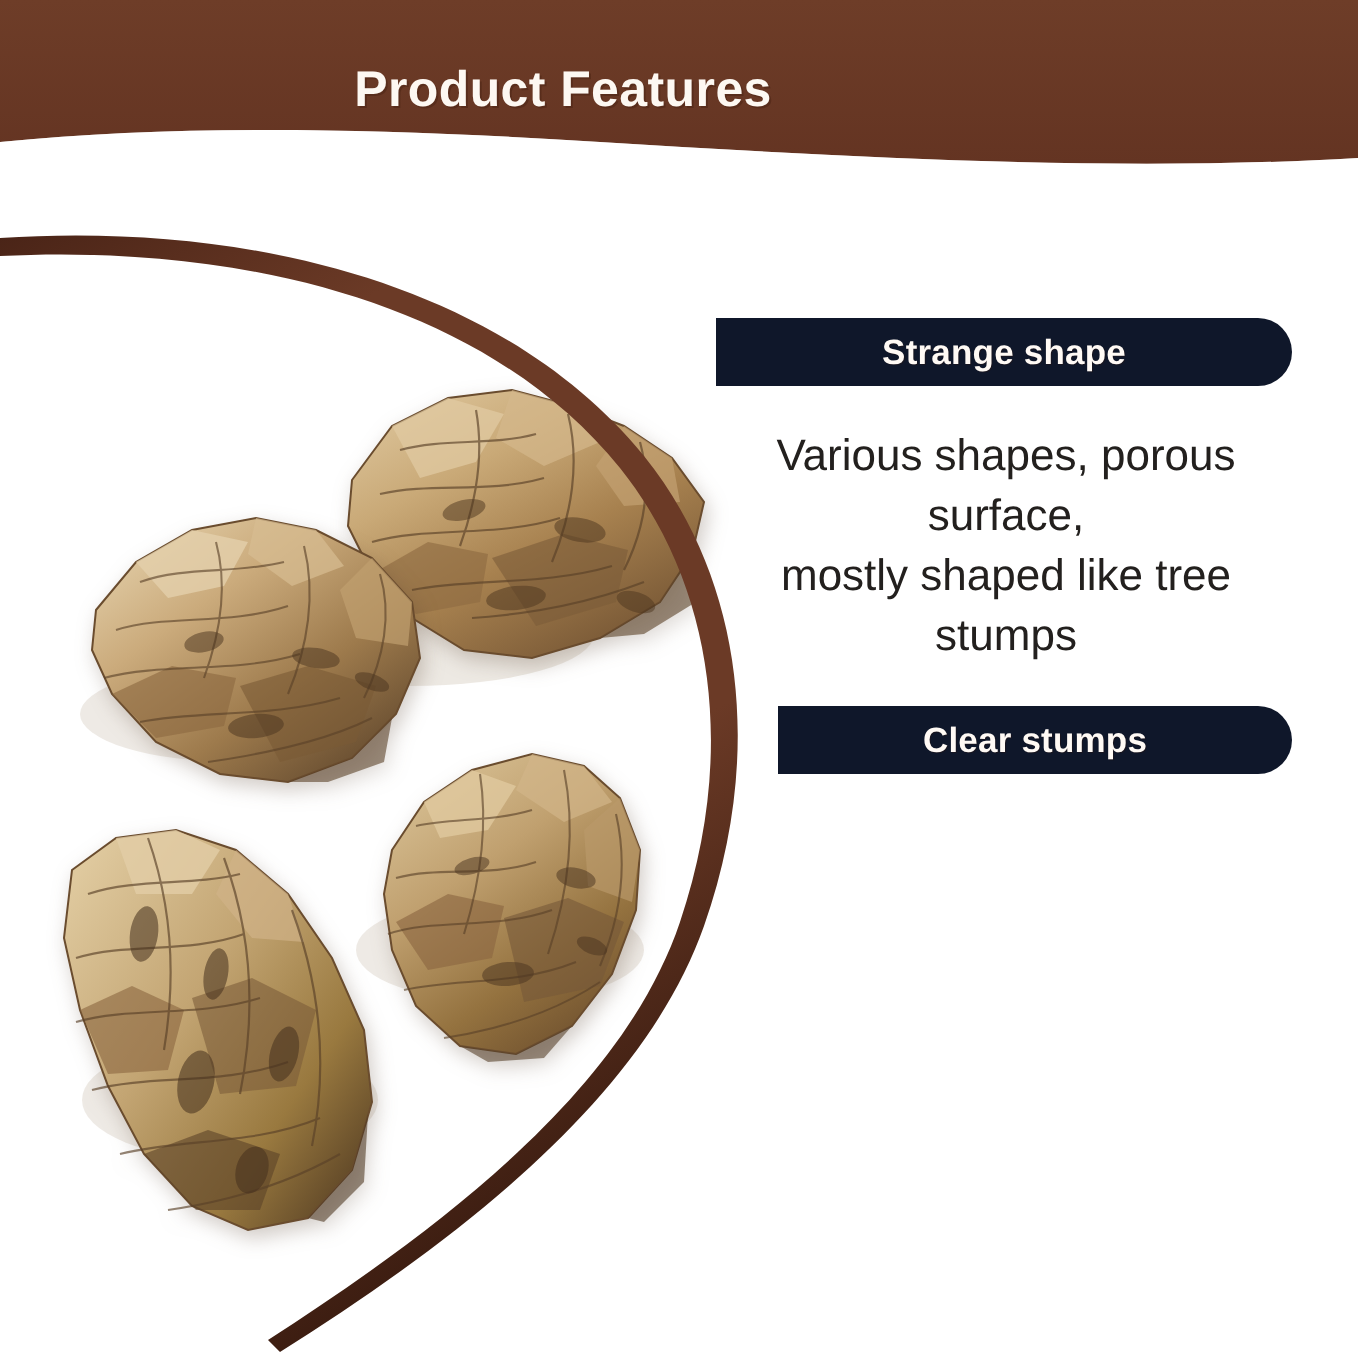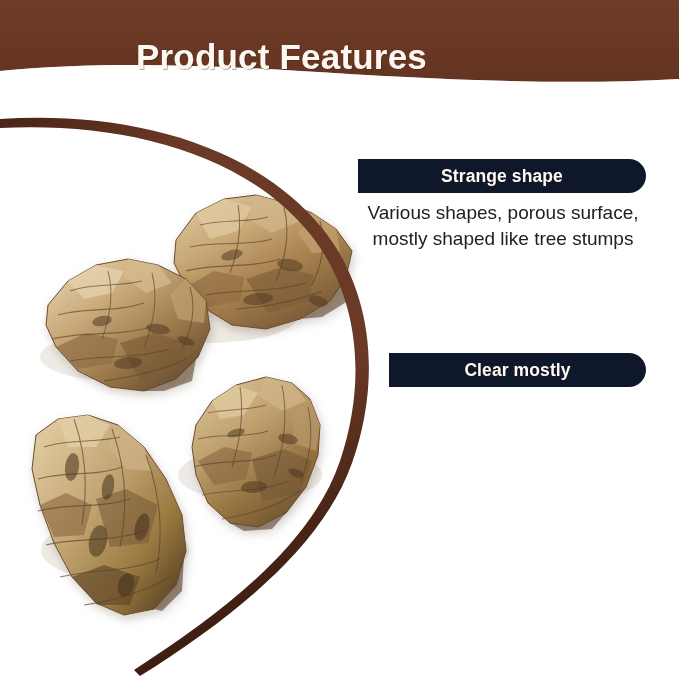--- a/index.html
+++ b/index.html
@@ -27,21 +27,21 @@
     height: 95px;
     z-index: 5;
   }
   #header-title {
     position: absolute;
     left: 0;
     top: 14px;
     width: 563px;
     text-align: center;
     color: #fdf8f2;
-    font-size: 35px;
+    font-size: 25px;
     font-weight: bold;
     letter-spacing: 0.2px;
     z-index: 6;
     text-shadow: 1px 1px 0 rgba(60,25,12,0.35);
     font-family: "Liberation Sans", "DejaVu Sans", sans-serif;
   }
 
   
   #frame-arc {
     position: absolute;
@@ -84,23 +84,23 @@
   .pill-label {
     color: #fffaf5;
     font-size: 17.5px;
     font-weight: bold;
     letter-spacing: 0.1px;
     text-shadow: 0.5px 0.5px 0 rgba(50,20,10,0.3);
     white-space: nowrap;
     padding: 0 10px;
   }
   .feature-body {
-    margin-top: 7px;
+    margin-top: 20px;
     color: #23201e;
-    font-size: 19px;
+    font-size: 22px;
     line-height: 1.37;
     text-align: center;
     white-space: pre-line;
   }
 
   #feature-1 { left: 358px; top: 159px; width: 290px; }
   #feature-1 .pill { width: 288px; }
   #feature-1 .feature-body { width: 290px; }
 
   #feature-2 { left: 389px; top: 353px; width: 258px; }
@@ -303,18 +303,18 @@
   <div class="feature" id="feature-1">
     <div class="pill">
       <span class="pill-label">Strange shape</span>
     </div>
     <div class="feature-body">Various shapes, porous surface,
 mostly shaped like tree stumps</div>
   </div>
 
   <div class="feature" id="feature-2">
     <div class="pill">
-      <span class="pill-label">Clear mostly</span>
+      <span class="pill-label">Clear stumps</span>
     </div>
   </div>
 
 
 </div>
 
 </body></html>

